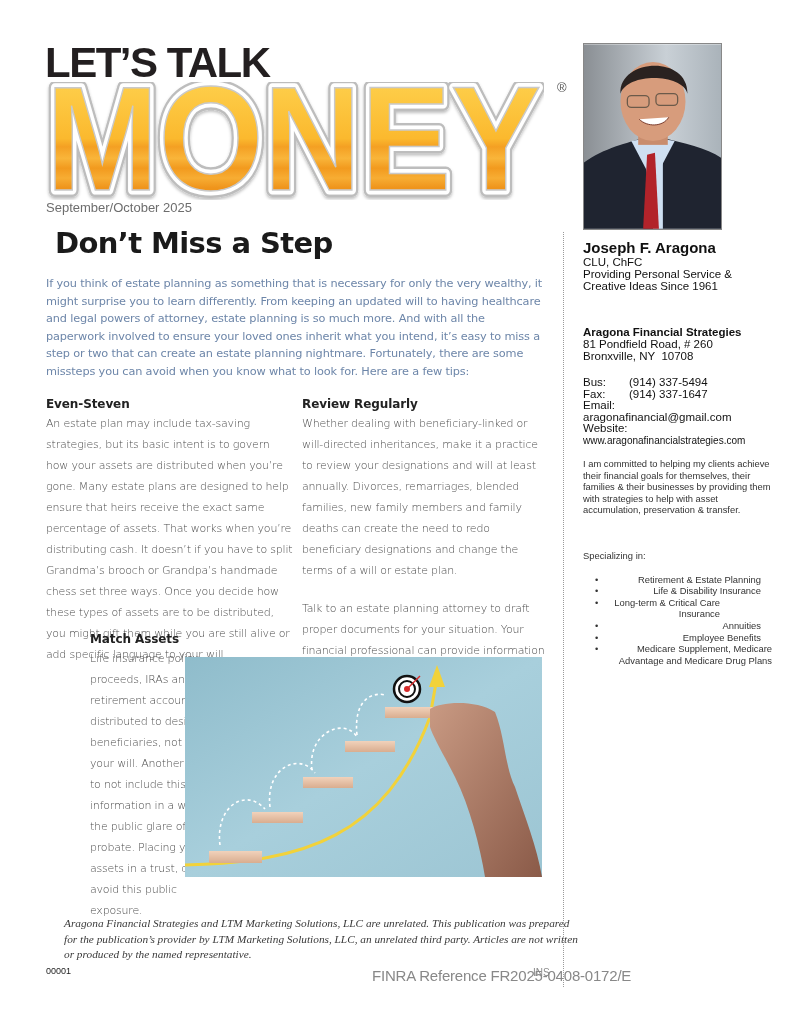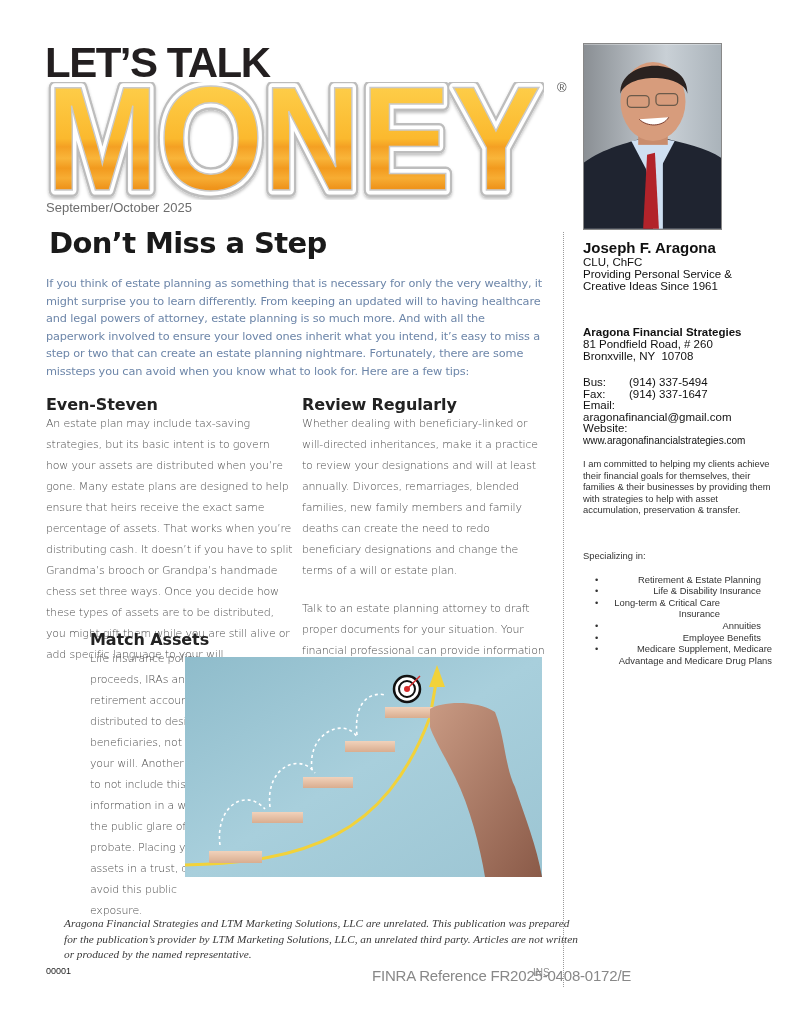--- a/index.html
+++ b/index.html
@@ -5,24 +5,24 @@
   html, body { margin: 0; padding: 0; background: #ffffff; }
   body { width: 791px; height: 1024px; position: relative; overflow: hidden; font-family: "DejaVu Sans", sans-serif; color: #3a3a3a; }
 
   
   .lets-talk { position: absolute; left: 45px; top: 42px; font-family: "Liberation Sans", sans-serif; font-weight: 700; font-size: 42px; letter-spacing: -1.5px; color: #231f20; line-height: 1; transform: scaleX(1.0); }
   .money-logo { position: absolute; left: 44px; top: 82px; width: 500px; height: 118px; }
   .reg-mark { position: absolute; left: 557px; top: 80px; font-family: "Liberation Sans", sans-serif; font-size: 13px; color: #555; }
   .issue-date { position: absolute; left: 46px; top: 200px; font-family: "Liberation Sans", sans-serif; font-size: 13px; color: #6d6d6d; }
 
   
-  .article-title { position: absolute; left: 49px; top: 226px; font-family: "DejaVu Sans", sans-serif; font-weight: 700; font-size: 29px; color: #1a1a1a; letter-spacing: -0.6px; margin: 0; }
+  .article-title { position: absolute; left: 55px; top: 226px; font-family: "DejaVu Sans", sans-serif; font-weight: 700; font-size: 29px; color: #1a1a1a; letter-spacing: -0.6px; margin: 0; }
   .intro { position: absolute; left: 46px; top: 275px; width: 500px; font-family: "DejaVu Sans", sans-serif; font-size: 11.3px; line-height: 17.6px; color: #6d86a9; margin: 0; letter-spacing: -0.15px; }
 
-  .section-heading { font-family: "DejaVu Sans", sans-serif; font-weight: 700; font-size: 16px; color: #222; margin: 0; line-height: 17px; letter-spacing: -0.1px; }
+  .section-heading { font-family: "DejaVu Sans", sans-serif; font-weight: 700; font-size: 12px; color: #222; margin: 0; line-height: 17px; letter-spacing: -0.1px; }
   .body-text { font-family: "DejaVu Sans", sans-serif; font-size: 11px; line-height: 21px; color: #4d4d4d; margin: 0; letter-spacing: -0.2px; font-weight: 300; }
 
   .col-left { position: absolute; left: 46px; top: 396px; width: 248px; }
   .col-right { position: absolute; left: 302px; top: 396px; width: 245px; }
   .col-right .gap { height: 17px; }
   .match-assets { position: absolute; left: 46px; top: 631px; width: 135px; margin-left: 44px; }
 
   .steps-image { position: absolute; left: 185px; top: 657px; width: 357px; height: 220px; overflow: hidden; }
 
   

